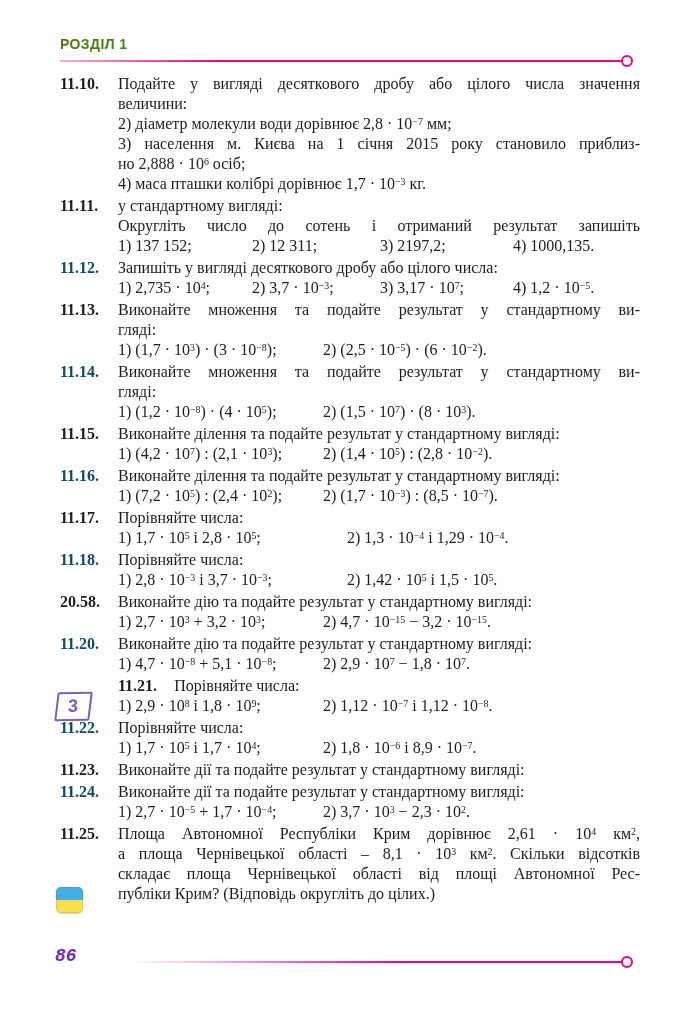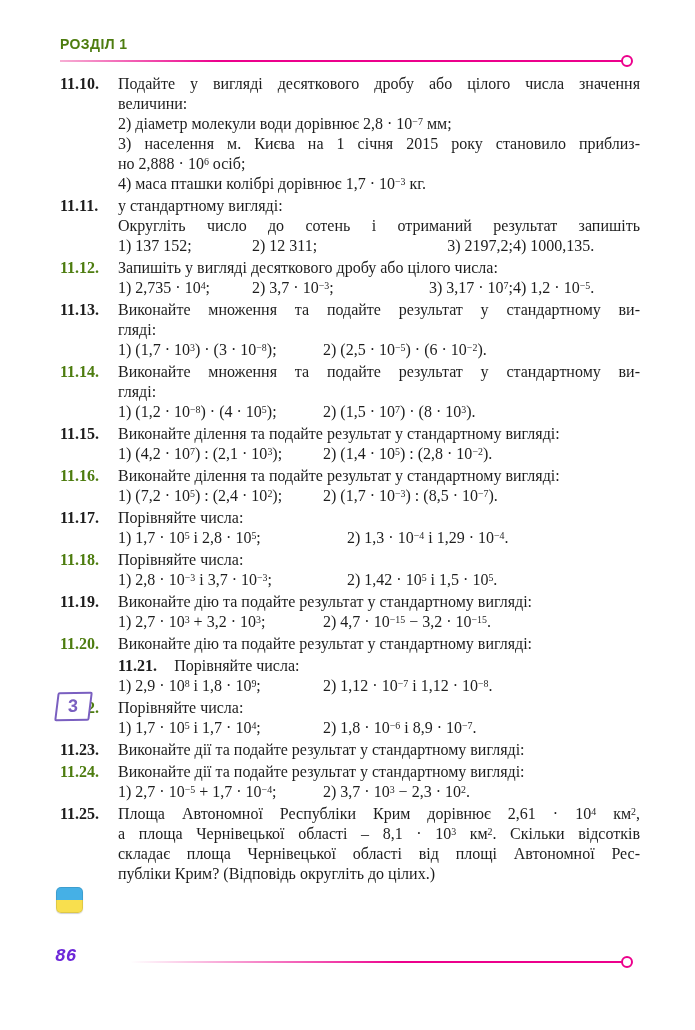--- a/index.html
+++ b/index.html
@@ -16,26 +16,26 @@
   .dot-bottom{left:621px;top:956px;}
   .bottom-rule{position:absolute;left:130px;top:961px;width:493px;height:2px;
                background:linear-gradient(to right,rgba(236,0,140,0),#ec008c 55%);}
   .page-num{position:absolute;left:55px;top:946px;font-family:Liberation Mono, monospace;
             font-weight:700;font-style:italic;font-size:18px;color:#6d28d9;}
 
   
   .content{position:absolute;left:60px;top:74px;width:580px;}
   .problem{display:flex;margin-bottom:2px;}
   .pnum{width:58px;flex:none;font-weight:700;font-size:16px;line-height:20px;}
-  .pnum.blue{color:#4d7c0f;}
+  .pnum.blue{color:#0c4a6e;}
   .pbody{width:522px;font-size:16px;}
   .ln{line-height:20px;}
   .just{text-align:justify;text-align-last:justify;}
   .row{display:flex;line-height:20px;}
-  .c4-1{width:134px;flex:none;} .c4-2{width:128px;flex:none;} .c4-3{width:133px;flex:none;text-align:right;} .c4-4{flex:1;}
+  .c4-1{width:134px;flex:none;} .c4-2{width:128px;flex:none;} .c4-3{width:133px;flex:none;} .c4-4{flex:1;}
   .c2-1{width:205px;flex:none;} .c2-1w{width:229px;flex:none;} .c2-2{flex:1;}
   .inum{font-weight:700;margin-right:17px;}
   sup{font-size:0.62em;line-height:0;vertical-align:0.38em;}
 
   
   .badge{position:absolute;left:56px;top:692px;width:31px;height:25px;border:2.5px solid #7a5fc0;
          border-radius:2px;transform:skewX(-8deg) rotate(-1deg);display:flex;align-items:center;
          justify-content:center;background:#fff;}
   .badge span{font-family:"Liberation Sans",sans-serif;font-weight:700;font-size:18px;color:#7a5fc0;
               transform:skewX(5deg);}
@@ -155,34 +155,38 @@
       <div class="pbody">
         <div class="ln">Порівняйте числа:</div>
         <div class="row">
           <span class="c2-1w">1) 2,8 · 10<sup>−3</sup> і 3,7 · 10<sup>−3</sup>;</span>
           <span class="c2-2">2) 1,42 · 10<sup>5</sup> і 1,5 · 10<sup>5</sup>.</span>
         </div>
       </div>
     </div>
 
     <div class="problem">
-      <span class="pnum">11.19.</span>
+      <span class="pnum">20.58.</span>
       <div class="pbody">
         <div class="ln">Виконайте дію та подайте результат у стандартному вигляді:</div>
         <div class="row">
           <span class="c2-1">1) 2,7 · 10<sup>3</sup> + 3,2 · 10<sup>3</sup>;</span>
           <span class="c2-2">2) 4,7 · 10<sup>−15</sup> − 3,2 · 10<sup>−15</sup>.</span>
         </div>
       </div>
     </div>
 
     <div class="problem">
       <span class="pnum blue">11.20.</span>
       <div class="pbody">
         <div class="ln">Виконайте дію та подайте результат у стандартному вигляді:</div>
+        <div class="row">
+          <span class="c2-1">1) 4,7 · 10<sup>−8</sup> + 5,1 · 10<sup>−8</sup>;</span>
+          <span class="c2-2">2) 2,9 · 10<sup>7</sup> − 1,8 · 10<sup>7</sup>.</span>
+        </div>
       </div>
     </div>
 
     <div class="problem">
       <span class="pnum"></span>
       <div class="pbody">
         <div class="ln">
           <span class="inum">11.21.</span><span>Порівняйте числа:</span>
         </div>
         <div class="row">

